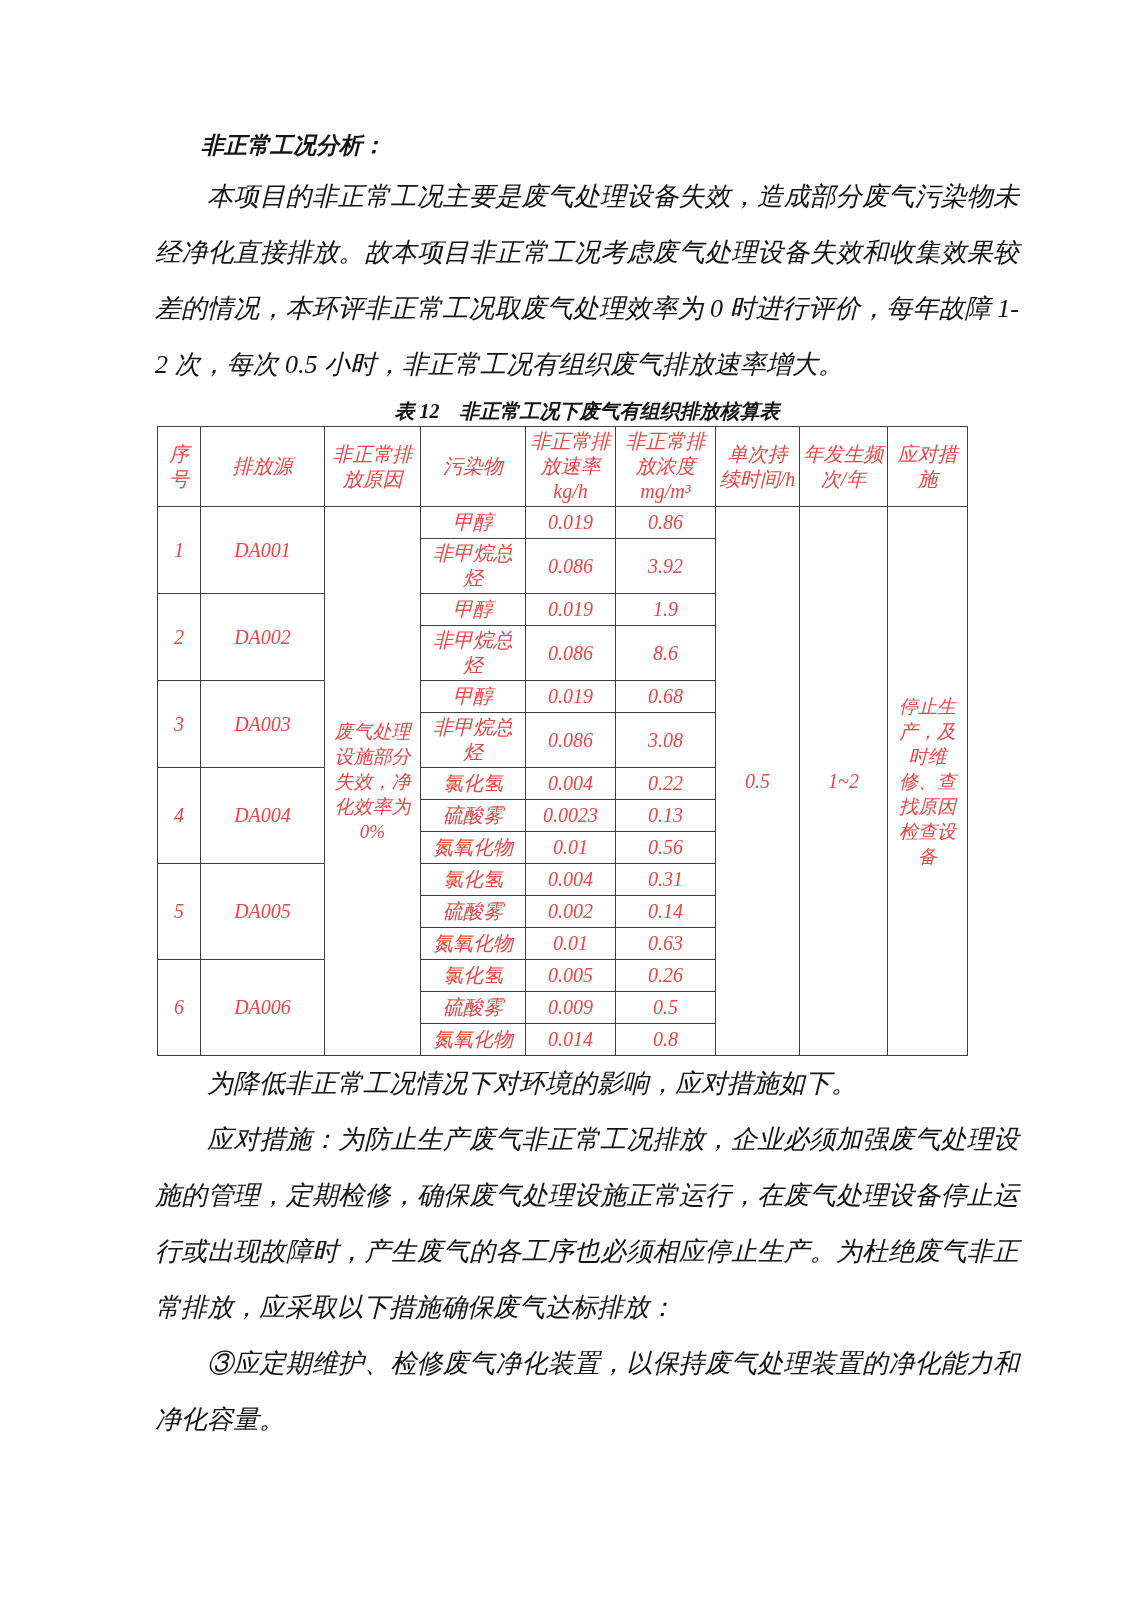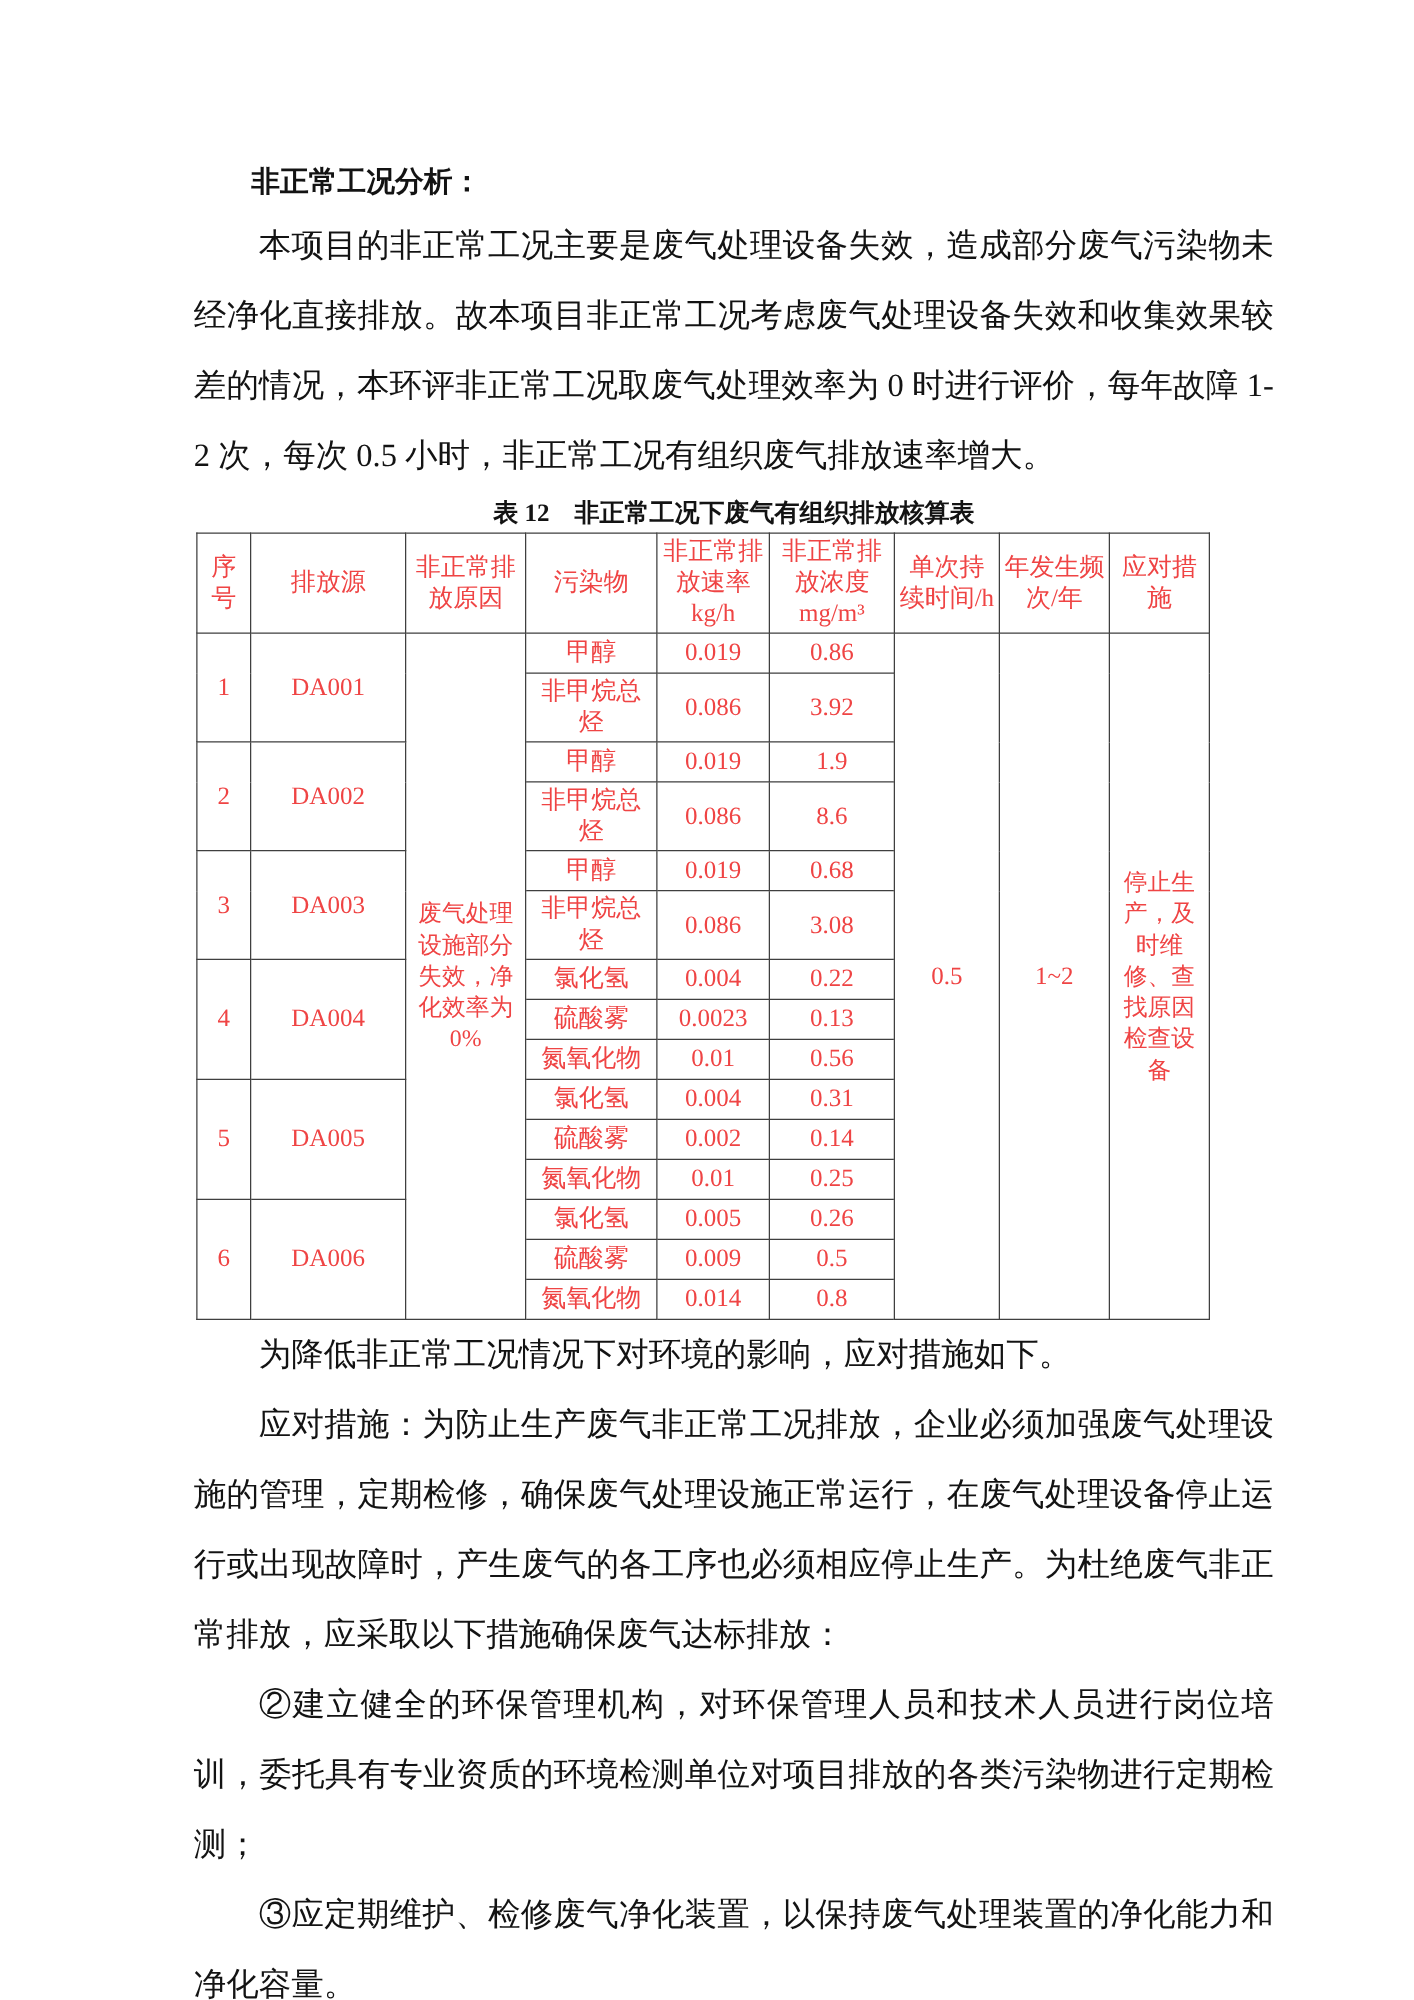--- a/index.html
+++ b/index.html
@@ -7,20 +7,21 @@
   body {
     width: 1131px; height: 1600px;
     font-family: "Liberation Serif", "DejaVu Serif", serif;
     color: #131313;
     position: relative;
     overflow: hidden;
   }
   .page {
     width: 1131px; height: 1600px;
     padding: 122px 112px 0 155px;
+    font-style: italic;
   }
   .heading {
     font-size: 23px; font-weight: bold;
     line-height: 47px; text-indent: 2em;
   }
   .para {
     font-size: 26px; line-height: 56px;
     text-align: justify; text-indent: 2em;
   }
   .table-title {
@@ -161,21 +162,21 @@
         <td class="c-conc">0.31</td>
       </tr>
       <tr>
         <td>硫酸雾</td>
         <td>0.002</td>
         <td class="c-conc">0.14</td>
       </tr>
       <tr>
         <td>氮氧化物</td>
         <td>0.01</td>
-        <td class="c-conc">0.25</td>
+        <td class="c-conc">0.63</td>
       </tr>
 
       <tr>
         <td rowspan="3">6</td>
         <td rowspan="3">DA006</td>
         <td>氯化氢</td>
         <td>0.005</td>
         <td class="c-conc">0.26</td>
       </tr>
       <tr>
@@ -186,16 +187,15 @@
       <tr>
         <td>氮氧化物</td>
         <td>0.014</td>
         <td class="c-conc">0.8</td>
       </tr>
     </tbody>
   </table>
 
   <p class="para">为降低非正常工况情况下对环境的影响，应对措施如下。</p>
   <p class="para">应对措施：为防止生产废气非正常工况排放，企业必须加强废气处理设施的管理，定期检修，确保废气处理设施正常运行，在废气处理设备停止运行或出现故障时，产生废气的各工序也必须相应停止生产。为杜绝废气非正常排放，应采取以下措施确保废气达标排放：</p>
-  <p class="para">②建立健全的环保管理机构，对环保管理人员和技术人员进行岗位培训，委托具有专业资质的环境检测单位对项目排放的各类污染物进行定期检测；</p>
   <p class="para">③应定期维护、检修废气净化装置，以保持废气处理装置的净化能力和净化容量。</p>
 
 </div>
 
 </body></html>

